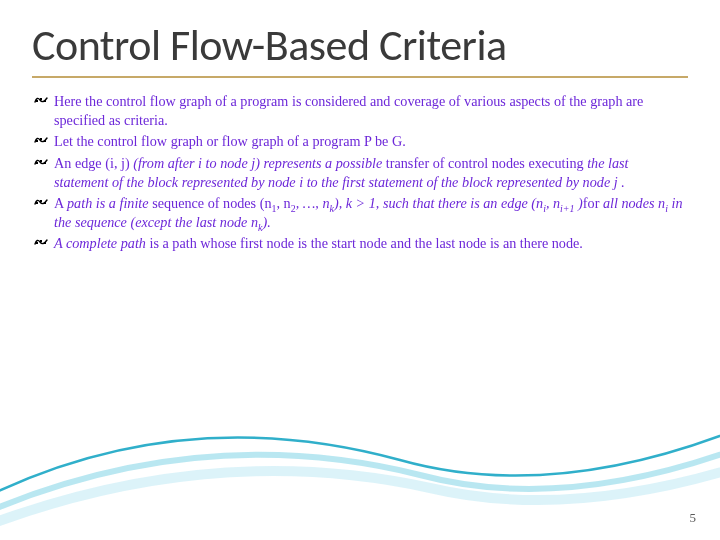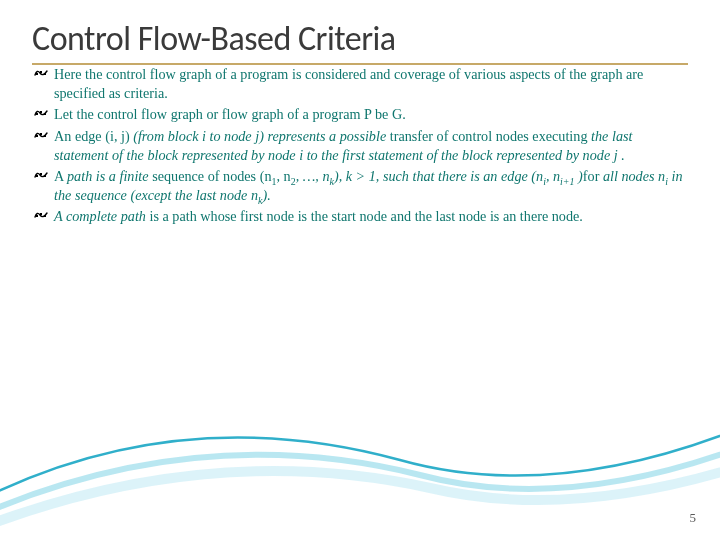--- a/index.html
+++ b/index.html
@@ -17,40 +17,40 @@
     height: 180px;
     pointer-events: none;
   }
   .content {
     position: relative;
     padding: 18px 32px 0 32px;
     z-index: 2;
   }
   .title {
     font-family: Calibri, 'Segoe UI', Arial, sans-serif;
-    font-size: 34px;
+    font-size: 44px;
     font-weight: 400;
     color: #3a3a3a;
     letter-spacing: -0.5px;
     border-bottom: 2px solid #c7a968;
     padding-bottom: 4px;
-    margin-bottom: 0;
+    margin-bottom: 14px;
     display: inline-block;
     width: 100%;
   }
   .bullets {
     list-style: none;
     padding: 0 2px;
   }
   .bullets li {
     position: relative;
     padding-left: 20px;
     font-size: 14.2px;
     line-height: 1.35;
-    color: #0f766e;
+    color: #6d28d9;
     margin-bottom: 2px;
   }
   .bullets li::before {
     content: "§";
     font-family: 'Wingdings', serif;
     position: absolute;
     left: 0;
     top: 0;
     font-size: 14px;
     color: #1a1a1a;
@@ -99,21 +99,21 @@
   <h1 class="title">Control Flow-Based Criteria</h1>
   <ul class="bullets">
       <li><span class="glyph"><svg width="14" height="12" viewBox="0 0 14 12">
             <path d="M1 8 Q3 2 6 6 Q9 10 13 4" fill="none" stroke="#000" stroke-width="1.4" stroke-linecap="round"></path>
           </svg></span><span>Here the control flow graph of a program is considered and coverage of various aspects of the graph are specified as criteria.</span></li>
       <li><span class="glyph"><svg width="14" height="12" viewBox="0 0 14 12">
             <path d="M1 8 Q3 2 6 6 Q9 10 13 4" fill="none" stroke="#000" stroke-width="1.4" stroke-linecap="round"></path>
           </svg></span><span>Let the </span><span style="">control flow graph or flow graph of a program P be G.</span></li>
       <li><span class="glyph"><svg width="14" height="12" viewBox="0 0 14 12">
             <path d="M1 8 Q3 2 6 6 Q9 10 13 4" fill="none" stroke="#000" stroke-width="1.4" stroke-linecap="round"></path>
-          </svg></span><span>An edge (i, j) </span><span style="font-style: italic;">(from block i to node j) represents a possible </span><span>transfer of control nodes executing </span><span style="font-style: italic;">the last statement of the block represented by node i to the first statement of the block represented by node j .</span></li>
+          </svg></span><span>An edge (i, j) </span><span style="font-style: italic;">(from after i to node j) represents a possible </span><span>transfer of control nodes executing </span><span style="font-style: italic;">the last statement of the block represented by node i to the first statement of the block represented by node j .</span></li>
       <li><span class="glyph"><svg width="14" height="12" viewBox="0 0 14 12">
             <path d="M1 8 Q3 2 6 6 Q9 10 13 4" fill="none" stroke="#000" stroke-width="1.4" stroke-linecap="round"></path>
           </svg></span><span>A </span><span style="font-style: italic;">path is a finite </span><span>sequence of nodes (n</span><span class="sub">1</span><span>, n</span><span class="sub">2</span><span style="font-style: italic;">, …, n</span><span class="sub" style="font-style: italic;">k</span><span style="font-style: italic;">), k &gt;  1, such that there is an edge (n</span><span class="sub" style="font-style: italic;">i</span><span style="font-style: italic;">, n</span><span class="sub" style="font-style: italic;">i+1</span><span style="font-style: italic;"> )</span><span>for </span><span style="font-style: italic;">all nodes n</span><span class="sub" style="font-style: italic;">i</span><span style="font-style: italic;"> in the sequence (except the last node n</span><span class="sub" style="font-style: italic;">k</span><span style="font-style: italic;">).</span></li>
       <li><span class="glyph"><svg width="14" height="12" viewBox="0 0 14 12">
             <path d="M1 8 Q3 2 6 6 Q9 10 13 4" fill="none" stroke="#000" stroke-width="1.4" stroke-linecap="round"></path>
           </svg></span><span style="font-style: italic;"> A complete path </span><span>is a path whose first node is the start node and the last node is an there node.</span></li>
     </ul>
 </div>
 
 <div class="page-num">5</div>

